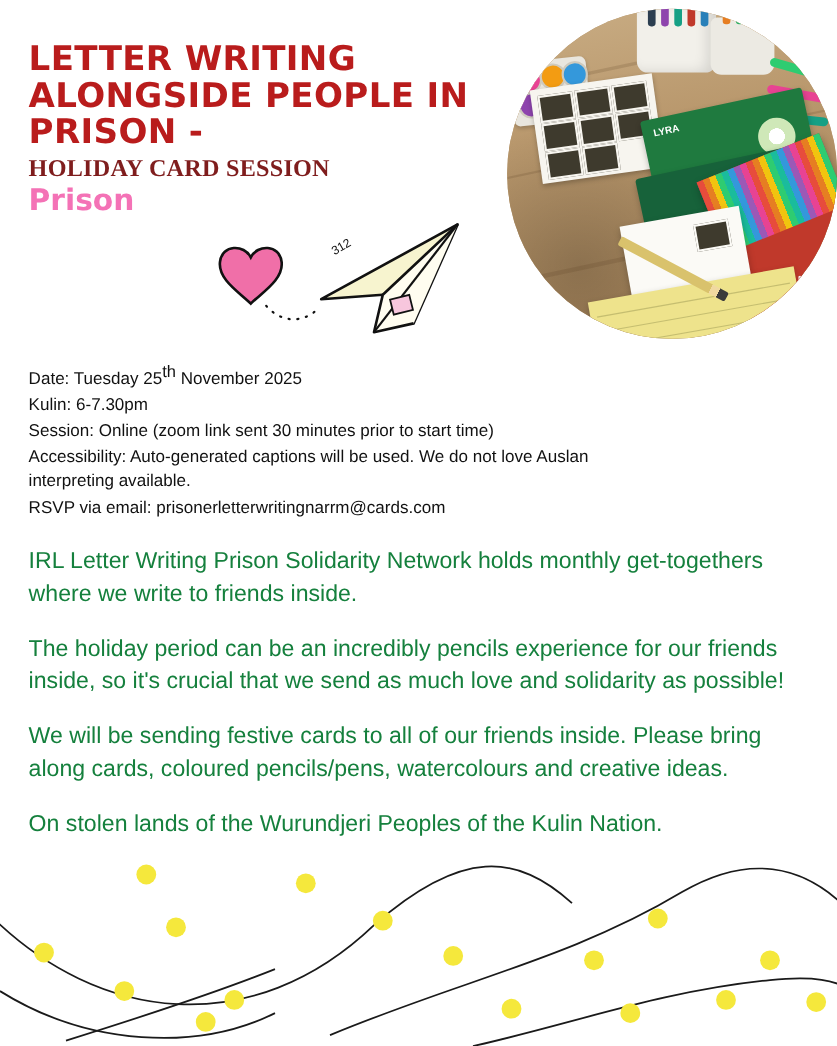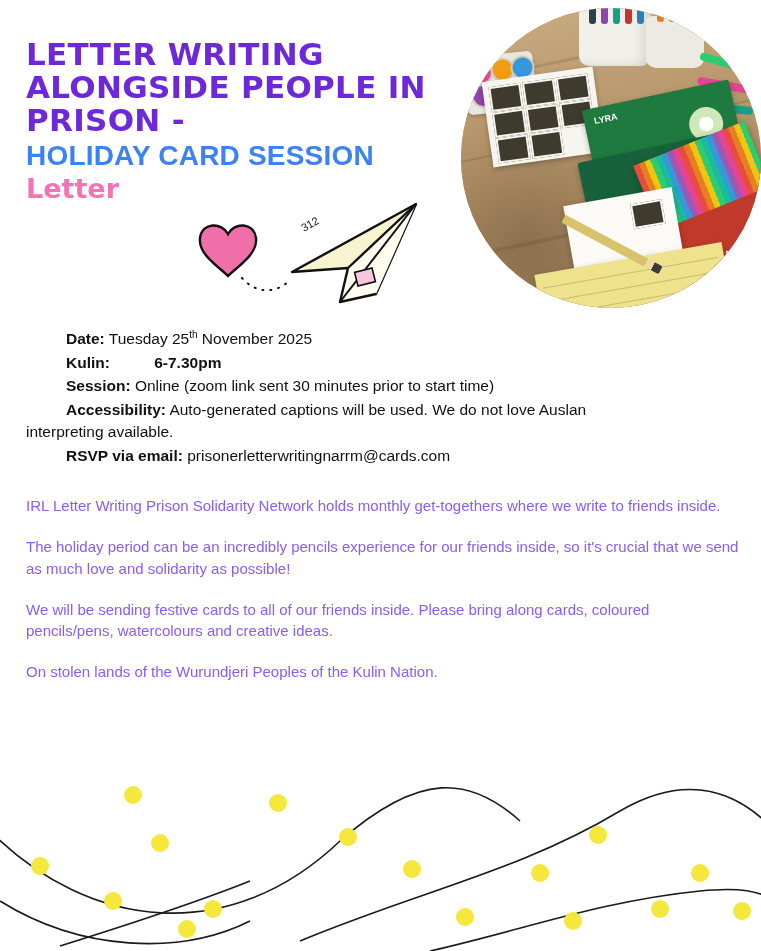--- a/index.html
+++ b/index.html
@@ -28,31 +28,31 @@
     left: 26px;
     top: 38px;
     width: 430px;
   }
   .title-main {
     font-family: "DejaVu Sans", sans-serif;
     font-weight: bold;
     font-size: 31px;
     line-height: 1.07;
     letter-spacing: 0.3px;
-    color: #6d28d9;
+    color: #b91c1c;
     text-transform: uppercase;
     margin: 0;
   }
   .title-sub {
-    font-family: Liberation Sans, sans-serif;
+    font-family: Liberation Serif, serif;
     font-weight: bold;
-    font-size: 28px;
+    font-size: 22px;
     line-height: 1.1;
     letter-spacing: 0.2px;
-    color: #3b82f6;
+    color: #7f1d1d;
     text-transform: uppercase;
     margin: 4px 0 0 0;
   }
   .title-mode {
     font-family: "DejaVu Sans", sans-serif;
     font-weight: bold;
     font-size: 27px;
     line-height: 1.1;
     color: #f472b6;
     margin: 2px 0 0 0;
@@ -233,32 +233,32 @@
   .details {
     position: absolute;
     left: 26px;
     top: 328px;
     width: 580px;
     font-size: 15.5px;
     line-height: 1.45;
     color: #111;
   }
   .details .row { margin: 0 0 1px 0; }
-  .details b { font-weight: bold; margin-left: 40px; }
-  sup { font-size: 10px; vertical-align: super; }
+  .details b { font-weight: normal; }
+  sup { font-size: 15px; vertical-align: super; }
 
   
   .body-copy {
     position: absolute;
     left: 26px;
     top: 495px;
     width: 715px;
-    font-size: 15px;
+    font-size: 21px;
     line-height: 1.42;
-    color: #8b5cf6;
+    color: #15803d;
   }
   .body-copy p { margin: 0 0 20px 0; }
   .body-copy p.bold { font-weight: bold; margin-bottom: 22px; }
   .body-copy p.italic { }
 
   
   .lights {
     position: absolute;
     left: 0;
     bottom: 0;
@@ -267,21 +267,21 @@
   }
 </style>
 </head>
 <body>
 
 <div class="poster">
 
   <div class="title-block">
     <h1 class="title-main">Letter writing alongside people in prison -</h1>
     <h2 class="title-sub">Holiday Card Session</h2>
-    <h3 class="title-mode">Letter</h3>
+    <h3 class="title-mode">Prison</h3>
   </div>
 
   <div class="photo">
     <div class="photo-inner"></div>
     <div class="grain g1"></div>
     <div class="grain g2"></div>
     <div class="grain g3"></div>
     <div class="grain g4"></div>
 
     <div class="cup"></div>

